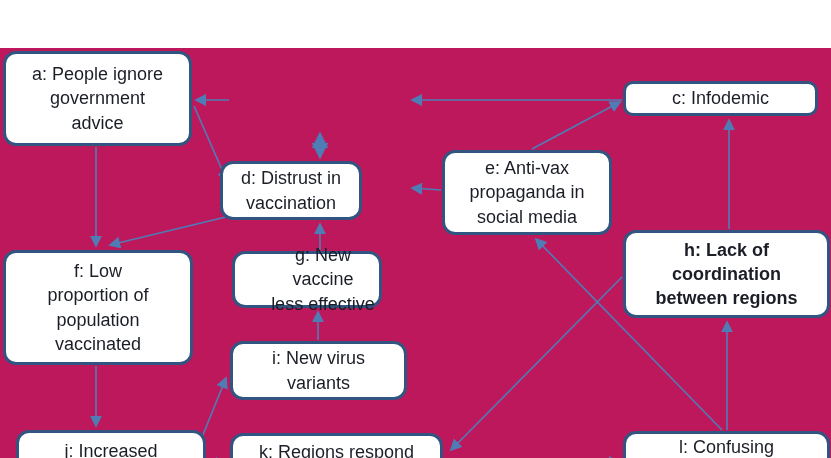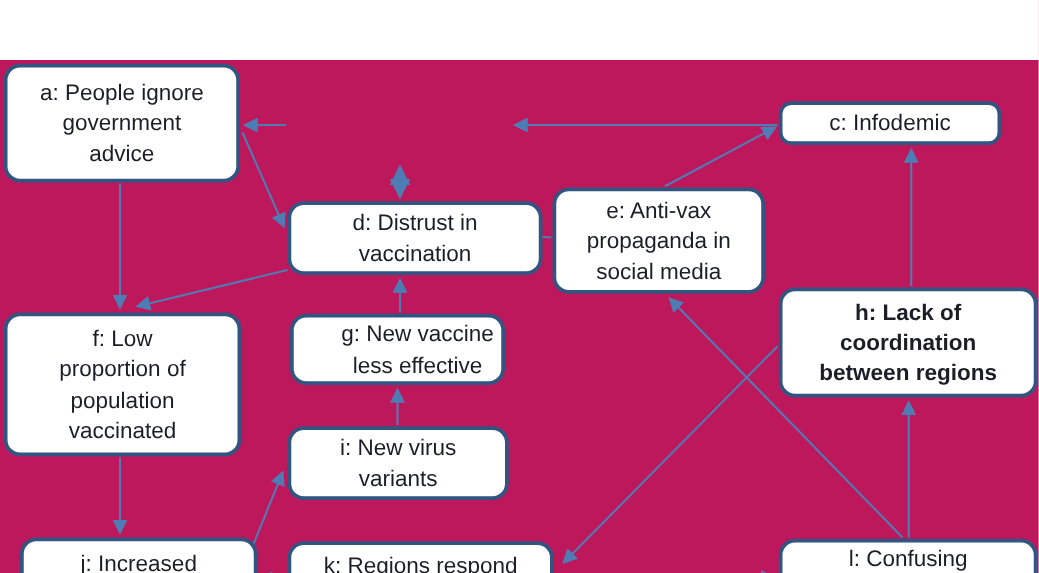--- a/index.html
+++ b/index.html
@@ -26,25 +26,25 @@
     align-items:center;
     justify-content:center;
     text-align:center;
     font-size:18px;
     line-height:1.35;
     white-space:pre-line;
     padding:1px 4px;
   }
   .node-a{left:3px;  top:3px;  width:189px;height:95px;}
   .node-b{left:230px; top:23px; width:178px;height:59px;}
-  .node-c{left:623px; top:33px; width:178px;height:35px;border-radius:10px;}
-  .node-d{left:230px; top:113px;width:204px;height:59px;}
+  .node-c{left:623px; top:33px; width:195px;height:35px;border-radius:10px;}
+  .node-d{left:220px; top:113px;width:142px;height:59px;}
   .node-e{left:442px; top:102px;width:170px;height:85px;}
   .node-f{left:3px;  top:202px;width:190px;height:115px;}
-  .node-g{left:232px; top:203px;width:172px;height:57px;padding-left:36px;}
+  .node-g{left:232px; top:203px;width:150px;height:57px;padding-left:36px;}
   .node-h{left:623px; top:182px;width:207px;height:88px;font-weight:bold;}
   .node-i{left:230px; top:293px;width:177px;height:59px;}
   .node-j{left:16px;  top:382px;width:190px;height:66px;}
   .node-k{left:230px; top:385px;width:213px;height:62px;}
   .node-l{left:623px; top:383px;width:207px;height:56px;}
 </style>
 </head>
 <body>
 
 <div class="canvas">

